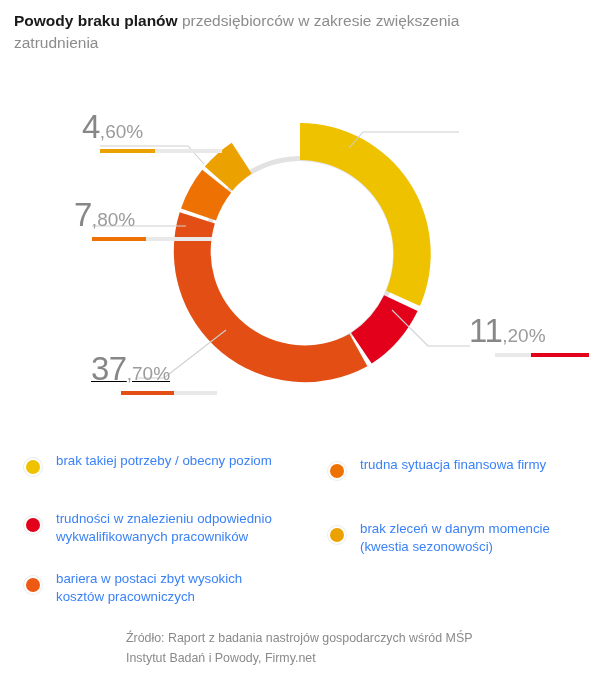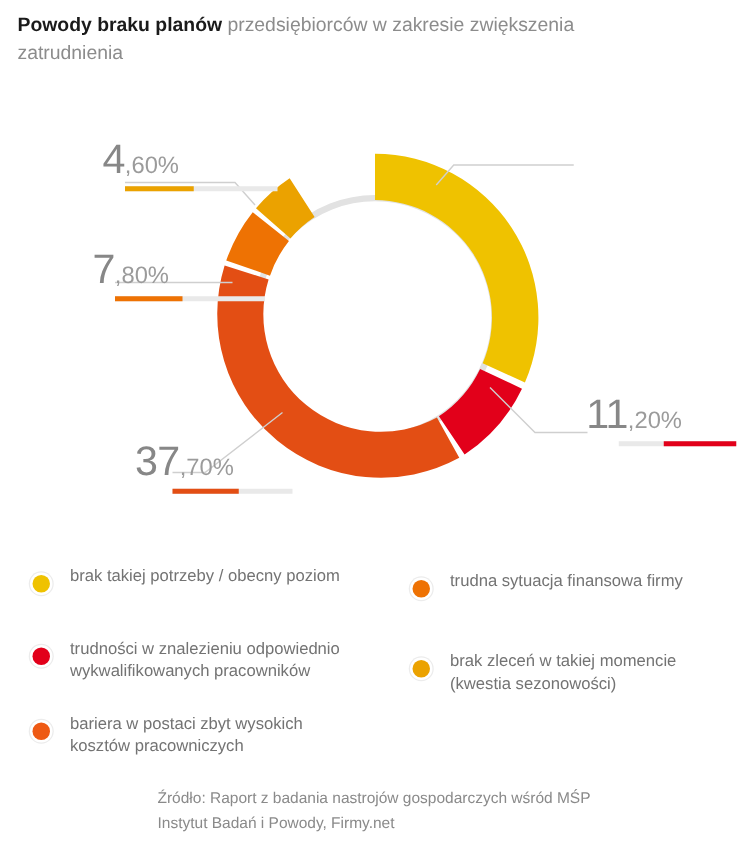--- a/index.html
+++ b/index.html
@@ -42,38 +42,38 @@
   .leader{position:absolute;}
   .leader svg{display:block;overflow:visible;}
 
   
   #c-38{left:409px;top:88px;}
   #c-38 .ul-track{width:86px;margin-left:36px;}
   #c-4 {left:82px; top:108px;}
   #c-4  .ul-track{width:122px;margin-left:18px;}
   #c-7 {left:74px; top:196px;}
   #c-7  .ul-track{width:120px;margin-left:18px;}
-  #c-37{left:108px;top:350px;}
+  #c-37{left:91px;top:350px;text-decoration:underline;}
   #c-37 .ul-track{width:96px;margin-left:30px;}
   #c-11{left:437px;top:312px;margin-left:32px;}
   #c-11 .ul-track{width:94px;margin-left:26px;}
 
   
   #legend{position:absolute;left:0;top:452px;width:600px;height:150px;}
   .lg-col{position:absolute;}
   #lg-left{left:26px;top:0;width:290px;}
   #lg-right{left:330px;top:4px;width:265px;}
   .lg-item{position:relative;margin-bottom:22px;min-height:34px;}
   .lg-dot{
     position:absolute;left:0;top:8px;width:14px;height:14px;border-radius:50%;
     box-shadow:0 0 0 2px #ffffff, 0 0 0 3px #ececec;
   }
   .lg-text{
     display:block;margin-left:30px;
-    font-size:13.3px;line-height:18px;color:#737373;
+    font-size:13.3px;line-height:18px;color:#3b82f6;
   }
   #lg-left .lg-item{margin-bottom:24px;}
   #lg-right .lg-item{margin-bottom:30px;}
 
   
   #source{
     position:absolute;right:14px;top:628px;width:480px;
     font-size:12.4px;line-height:20px;color:#8a8a8a;
   }
   .src-line{display:block;}
@@ -213,21 +213,21 @@
       <div class="lg-item">
         <span class="lg-dot" style="background:#EE7203;"></span>
         <span class="lg-text">
           <span>trudna sytuacja finansowa firmy</span>
         </span>
       </div>
 
       <div class="lg-item">
         <span class="lg-dot" style="background:#EBA200;"></span>
         <span class="lg-text">
-          <span>brak zleceń w takiej momencie</span><br>
+          <span>brak zleceń w danym momencie</span><br>
           <span>(kwestia sezonowości)</span>
         </span>
       </div>
 
     </div>
   </div>
 
   <div id="source">
     <span class="src-line">Źródło: Raport z badania nastrojów gospodarczych wśród MŚP</span>
     <span class="src-line">Instytut Badań i Powody, Firmy.net</span>

